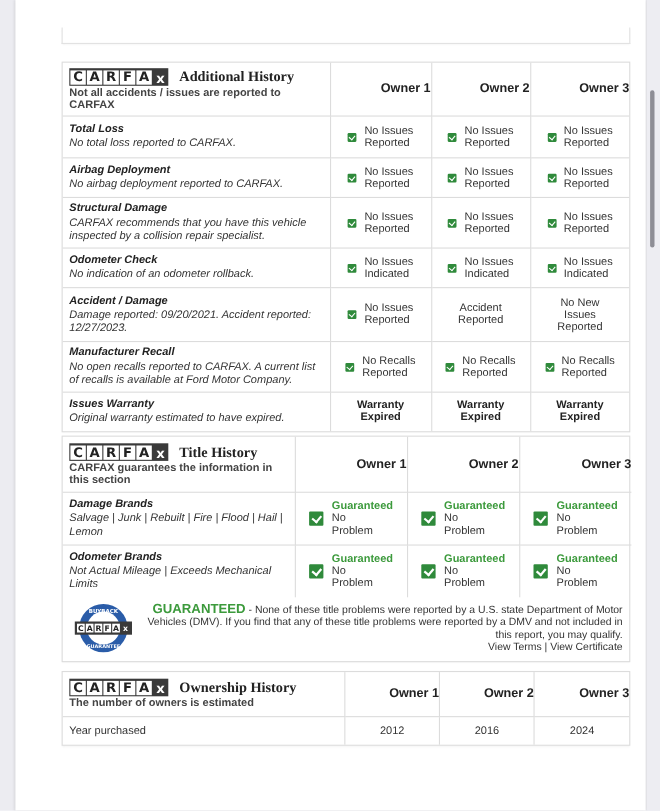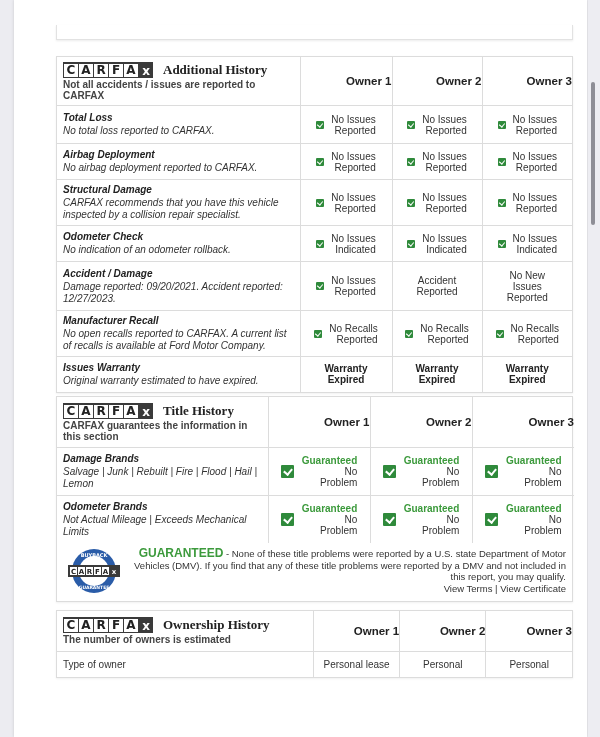--- a/index.html
+++ b/index.html
@@ -76,21 +76,21 @@
 
   .stat { display: flex; align-items: center; justify-content: center; }
   .chk-sm {
     width: 8px; height: 8px; background: #2f8a3b; border-radius: 1px;
     margin-right: 7px; flex-shrink: 0; position: relative;
   }
   .chk-sm::after {
     content: ""; position: absolute; left: 2px; top: 1px; width: 3px; height: 4px;
     border-right: 1px solid #fff; border-bottom: 1px solid #fff; transform: rotate(40deg);
   }
-  .stat-text { font-size: 10px; color: #333; line-height: 11px; text-align: right; }
+  .stat-text { font-size: 10px; color: #333; line-height: 11px; text-align: left; }
   .stat-center { font-size: 10px; color: #333; line-height: 11px; text-align: center; }
   .stat-bold { font-size: 10px; color: #222; font-weight: bold; line-height: 11px; text-align: center; }
 
   .chk-lg {
     width: 13px; height: 13px; background: #2f8a3b; border-radius: 1px;
     margin-right: 8px; flex-shrink: 0; position: relative;
   }
   .chk-lg::after {
     content: ""; position: absolute; left: 4px; top: 2px; width: 4px; height: 6px;
     border-right: 2px solid #fff; border-bottom: 2px solid #fff; transform: rotate(40deg);
@@ -446,24 +446,24 @@
           </div>
           <div class="sec-sub">The number of owners is estimated</div>
         </th>
         <th class="owner-h">Owner 1</th>
         <th class="owner-h">Owner 2</th>
         <th class="owner-h">Owner 3</th>
       </tr>
       </tbody>
         <tbody id="oh-body">
           <tr style="height: 26px;">
-            <td class="own-cell">Type of owner</td>
-            <td class="own-val">Personal lease</td>
-            <td class="own-val">Personal</td>
-            <td class="own-val">Personal</td>
+            <td class="own-cell">Year purchased</td>
+            <td class="own-val">2012</td>
+            <td class="own-val">2016</td>
+            <td class="own-val">2024</td>
           </tr>
         </tbody>
     </table>
   </div>
 </div>
 
 <div class="scrollbar-track"></div>
 <div class="scrollbar-thumb"></div>
 
 </body></html>

